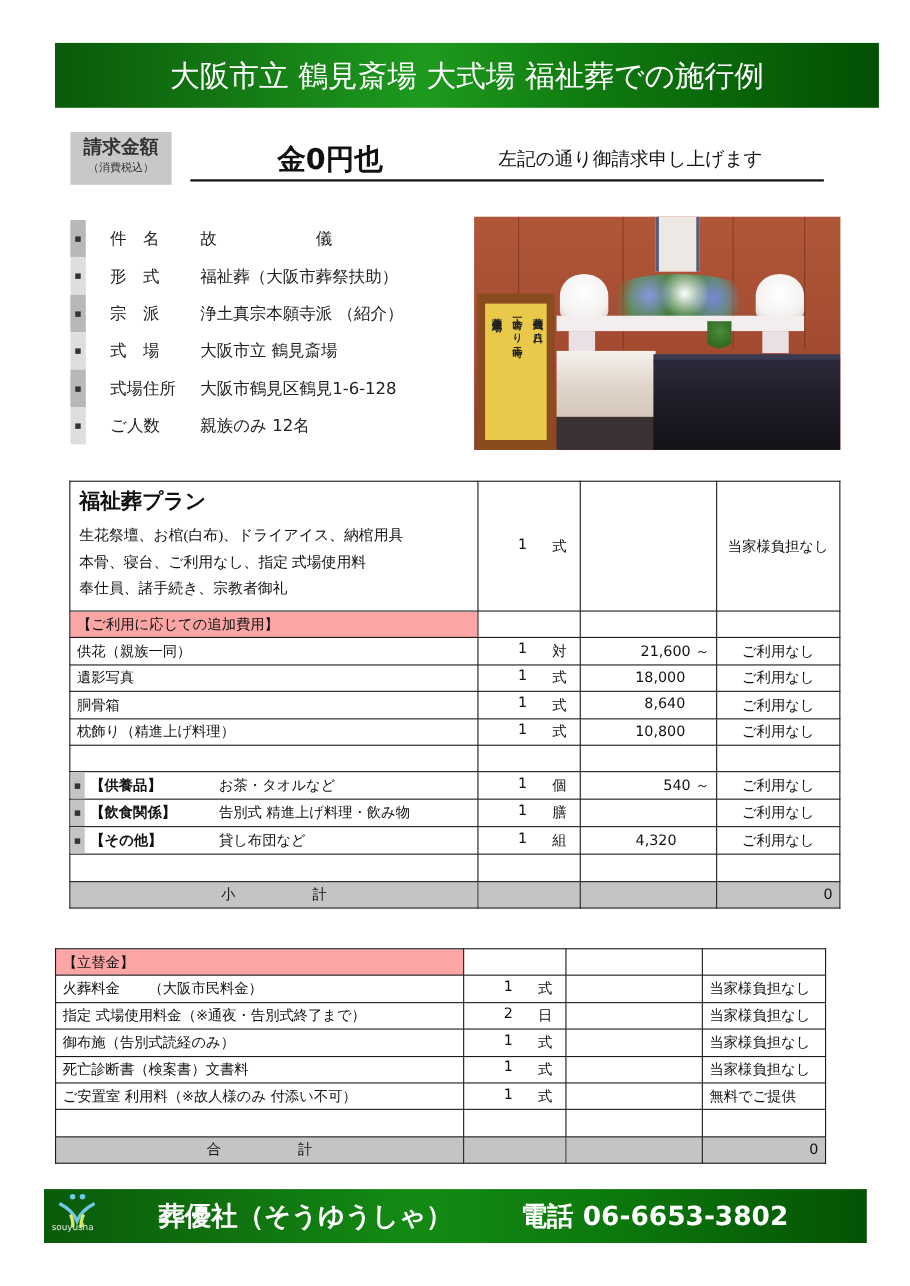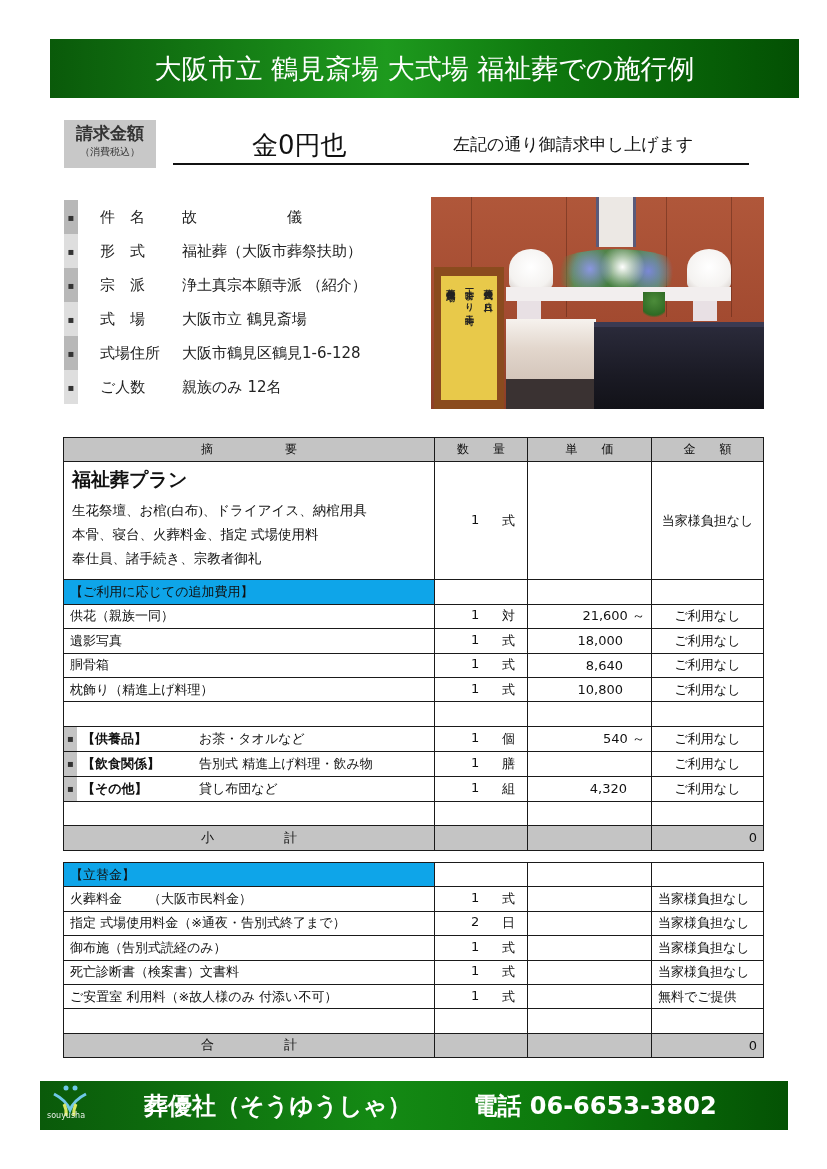--- a/index.html
+++ b/index.html
@@ -13,21 +13,21 @@
     font-size: 27px; letter-spacing: 0px; margin-left: 11px;
   }
 
   .bill-label {
     position: absolute; left: 64px; top: 120px; width: 92px; height: 48px;
     background: #c8c8c8; text-align: center;
   }
   .bill-label .main { font-size: 17px; font-weight: bold; color: #333; margin-top: 2px; display: block; }
   .bill-label .sub { font-size: 10px; color: #333; display: block; margin-top: 0; }
 
-  .amount { position: absolute; left: 252px; top: 128px; font-size: 26px; color: #111; }
+  .amount { position: absolute; left: 252px; top: 128px; font-size: 26px; color: #111; font-weight: bold; }
   .amount-note { position: absolute; left: 453px; top: 133px; font-size: 17px; color: #111; }
   .amount-line { position: absolute; left: 173px; top: 163px; width: 576px; height: 2px; background: #111; }
 
   .info { position: absolute; left: 64px; top: 200px; width: 360px; }
   .info-row { display: flex; height: 34px; align-items: center; }
   .info-row .bullet { width: 14px; height: 34px; display: flex; align-items: center; justify-content: center; font-size: 10px; color: #333; }
   .info-row:nth-child(odd) .bullet { background: #b8b8b8; }
   .info-row:nth-child(even) .bullet { background: #dedede; }
   .info-row .key { width: 104px; padding-left: 22px; font-size: 15px; color: #222; white-space: pre; }
   .info-row .val { font-size: 15px; color: #222; white-space: pre; }
@@ -48,35 +48,35 @@
   .photo .plant { position: absolute; left: 212px; top: 95px; width: 22px; height: 30px; background: radial-gradient(circle at 50% 30%, #4c8c3a 0%, #2f6a24 60%, transparent 70%); }
   .photo .sign { position: absolute; left: 3px; top: 70px; width: 70px; height: 142px; background: #8a4b1e; padding: 9px 7px; }
   .photo .sign-inner { width: 100%; height: 100%; background: #e8c94a; display: flex; justify-content: space-around; padding-top: 6px; }
   .photo .sign-col { writing-mode: vertical-rl; font-size: 9px; color: #222; font-weight: bold; letter-spacing: 1px; }
   .photo .floor { position: absolute; left: 75px; top: 182px; width: 90px; height: 30px; background: #3a3232; }
 
   table.bill { position: absolute; border-collapse: collapse; table-layout: fixed; font-size: 13px; color: #111; }
   table.bill td, table.bill th { border: 1.5px solid #1a1a1a; height: 24.4px; padding: 0 6px; font-weight: normal; white-space: nowrap; overflow: hidden; }
   table.bill th { background: #c4c4c4; font-size: 12px; letter-spacing: 0; }
   .t1 { left: 63px; top: 437px; width: 700px; }
-  .t2 { left: 63px; top: 862px; width: 700px; padding-left: 12px; }
+  .t2 { left: 50px; top: 862px; width: 700px; padding-left: 12px; }
   .c-desc { width: 371px; }
   .c-qty { width: 93px; }
   .c-unit { width: 124px; }
   .c-amt { width: 112px; }
 
   .qty-cell { display: flex; justify-content: space-between; padding: 0 6px 0 30px; }
   .qty-cell span { display: inline-block; }
   td.qtytd { padding: 0; }
   td.right { text-align: right; padding-right: 10px; }
   td.center { text-align: center; }
   td.amt { text-align: center; font-size: 13px; padding: 0 2px; }
   td.amt-left { text-align: left; padding: 0 2px; font-size: 13px; }
   td.grey { background: #c4c4c4; }
-  td.section { background: #0ea5e9; font-weight: bold; padding-left: 10px; }
+  td.section { background: #fca5a5; font-weight: bold; padding-left: 10px; }
 
   .plan-cell { padding: 4px 8px !important; vertical-align: top; height: 118px !important; white-space: normal !important; font-family: Liberation Serif, serif; }
   .plan-title { font-size: 19px; font-weight: bold; margin-top: 1px; margin-bottom: 6px; }
   .plan-line { font-size: 13.5px; line-height: 24px; }
 
   .opt-cell { padding: 0 !important; }
   .opt-wrap { display: flex; align-items: center; height: 24px; }
   .opt-bullet { width: 13px; height: 100%; background: #c4c4c4; display: flex; align-items: center; justify-content: center; font-size: 10px; color: #333; }
   .opt-tag { font-weight: bold; width: 120px; padding-left: 5px; }
   .opt-desc { padding-left: 2px; }
@@ -171,31 +171,25 @@
 </div>
 
 <table class="bill t1">
   <colgroup>
     <col class="c-desc">
       <col class="c-qty">
       <col class="c-unit">
       <col class="c-amt">
   </colgroup>
   <tbody>
-      <tr>
-    <th>摘　　　　　　要</th>
-    <th>数　　量</th>
-    <th>単　　価</th>
-    <th>金　　額</th>
-  </tr>
   <tr>
     <td class="plan-cell">
       <div class="plan-title">福祉葬プラン</div>
       <div class="plan-line">生花祭壇、お棺(白布)、ドライアイス、納棺用具</div>
-      <div class="plan-line">本骨、寝台、火葬料金、指定 式場使用料</div>
+      <div class="plan-line">本骨、寝台、ご利用なし、指定 式場使用料</div>
       <div class="plan-line">奉仕員、諸手続き、宗教者御礼</div>
     </td>
     <td class="qtytd">
       <div class="qty-cell">
             <span>1</span>
             <span>式</span>
           </div>
     </td>
     <td></td>
     <td class="amt">当家様負担なし</td>
@@ -297,21 +291,21 @@
             <span class="opt-tag">【その他】</span>
             <span class="opt-desc">貸し布団など</span>
           </div>
     </td>
     <td class="qtytd">
           <div class="qty-cell">
             <span>1</span>
             <span>組</span>
           </div>
         </td>
-    <td class="right" style="padding-right:24px">4,320</td>
+    <td class="right" style="padding-right:36px">4,320</td>
     <td class="center">ご利用なし</td>
   </tr>
   <tr>
     <td></td>
         <td></td>
         <td></td>
         <td></td>
   </tr>
   <tr>
     <td class="total-label">

